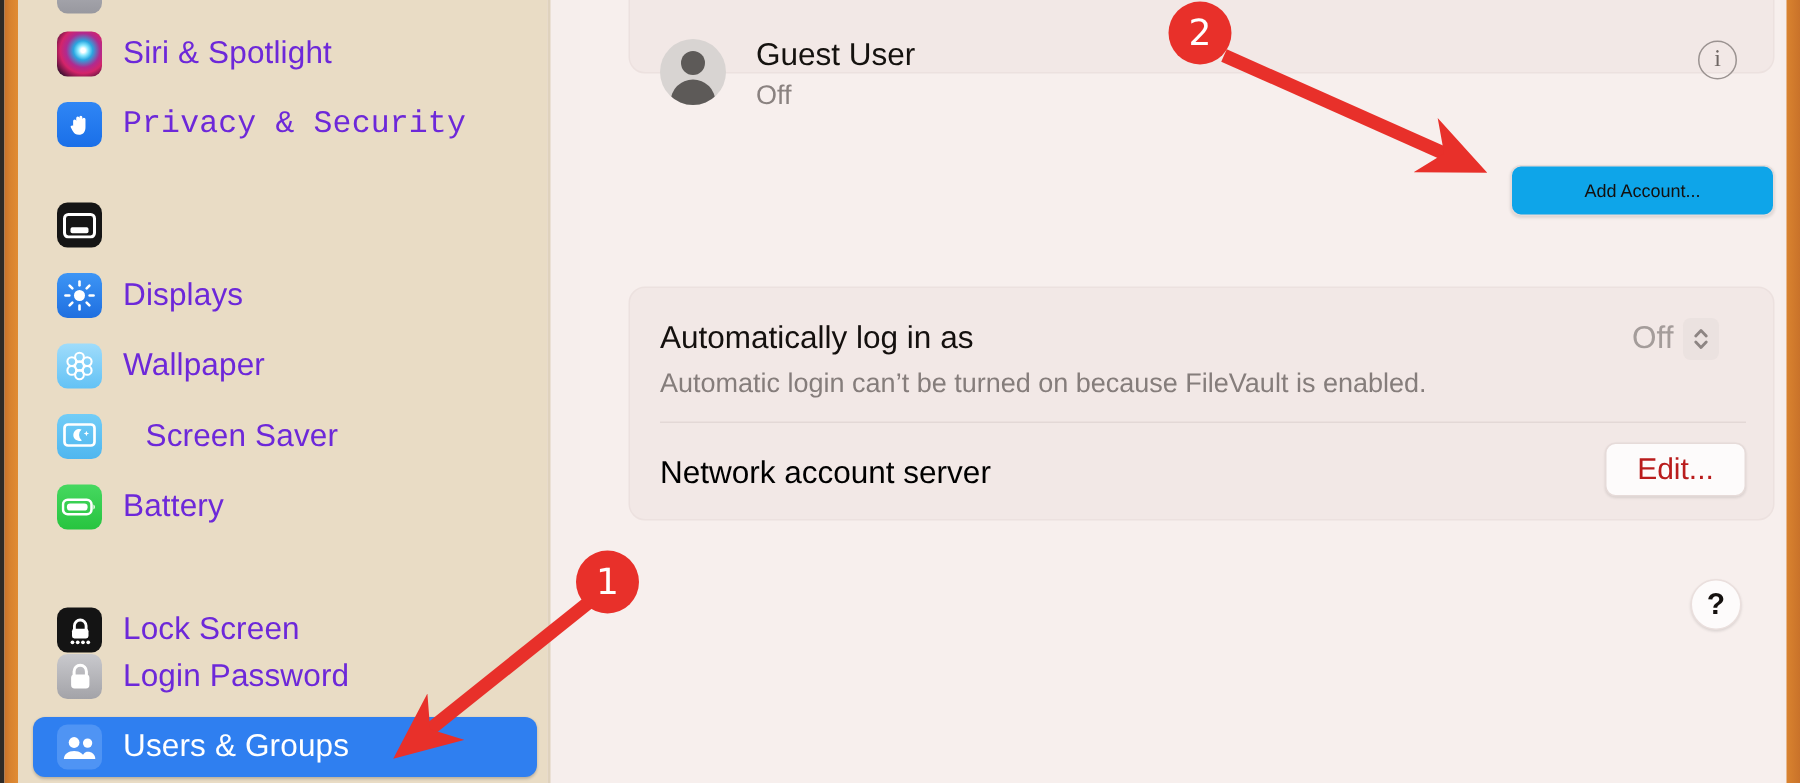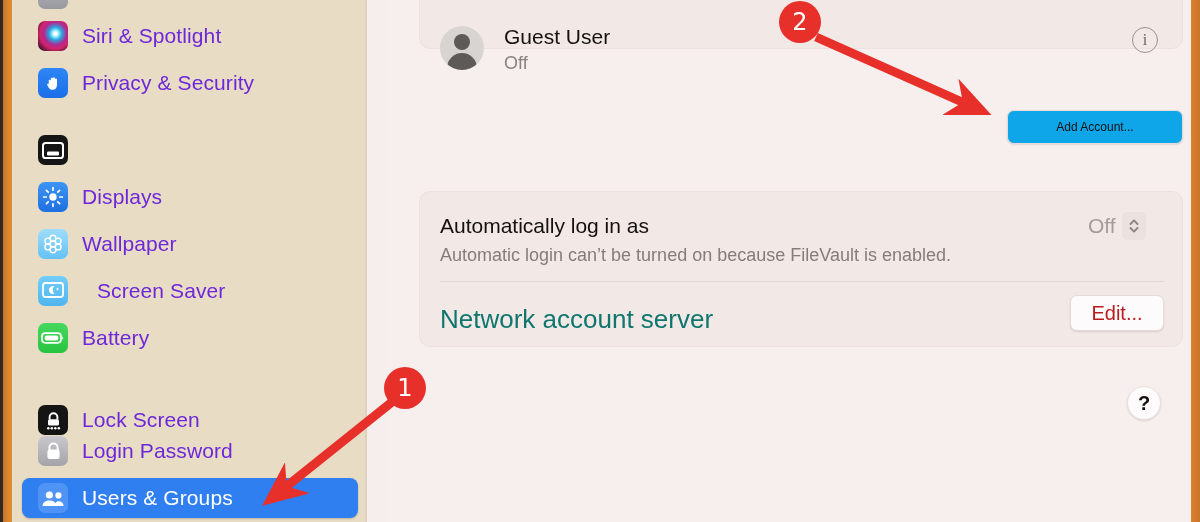--- a/index.html
+++ b/index.html
@@ -182,21 +182,21 @@
   }
   .stepper svg { display: block; }
 
   .card-divider {
     position: absolute; left: 20px; top: 89px;
     width: 724px; height: 1px;
     background: #e3d8d6;
   }
   .net-label {
     position: absolute; left: 20px; top: 112px;
-    font-size: 26px; color: #0f766e;
+    font-size: 21px; color: #000000;
   }
   .edit-btn {
     position: absolute; left: 650px; top: 103px;
     width: 94px; height: 36px;
     background: #fdfbfb;
     border: 1px solid #e6dbd9;
     border-radius: 7px;
     box-shadow: 0 1px 2px rgba(0,0,0,.11);
     display: flex; align-items: center; justify-content: center;
     font-size: 20px; color: #b91c1c;
@@ -244,21 +244,21 @@
     <div class="nav-item" style="top:-26px;">
       <div class="nav-icon ic-partial"></div>
       <span class="nav-label"></span>
     </div>
 
     <div class="nav-item" style="top:16px;">
       <div class="nav-icon ic-siri"></div>
       <span class="nav-label">Siri &amp; Spotlight</span>
     </div>
 
-    <div class="nav-item" style="top:63px;">
+    <div class="nav-item" style="top:63px;font-family:Liberation Mono, monospace;">
       <div class="nav-icon ic-privacy">
         <svg class="glyph" width="19" height="19" viewBox="0 0 24 24" fill="#ffffff">
           <path d="M6 13V8.5a1.3 1.3 0 0 1 2.6 0V6a1.3 1.3 0 0 1 2.6 0v-.6a1.3 1.3 0 0 1 2.6 0V7a1.3 1.3 0 0 1 2.6 0v6.6c0 4.1-2.3 6.4-5.4 6.4-2.9 0-4.4-1.3-5.6-3.6L4 13.6c-.5-.9 1-1.9 2-1.1z"></path>
         </svg>
       </div>
       <span class="nav-label">Privacy &amp; Security</span>
     </div>
 
     <div class="nav-item" style="top:130px;">
       <div class="nav-icon ic-desktop">

